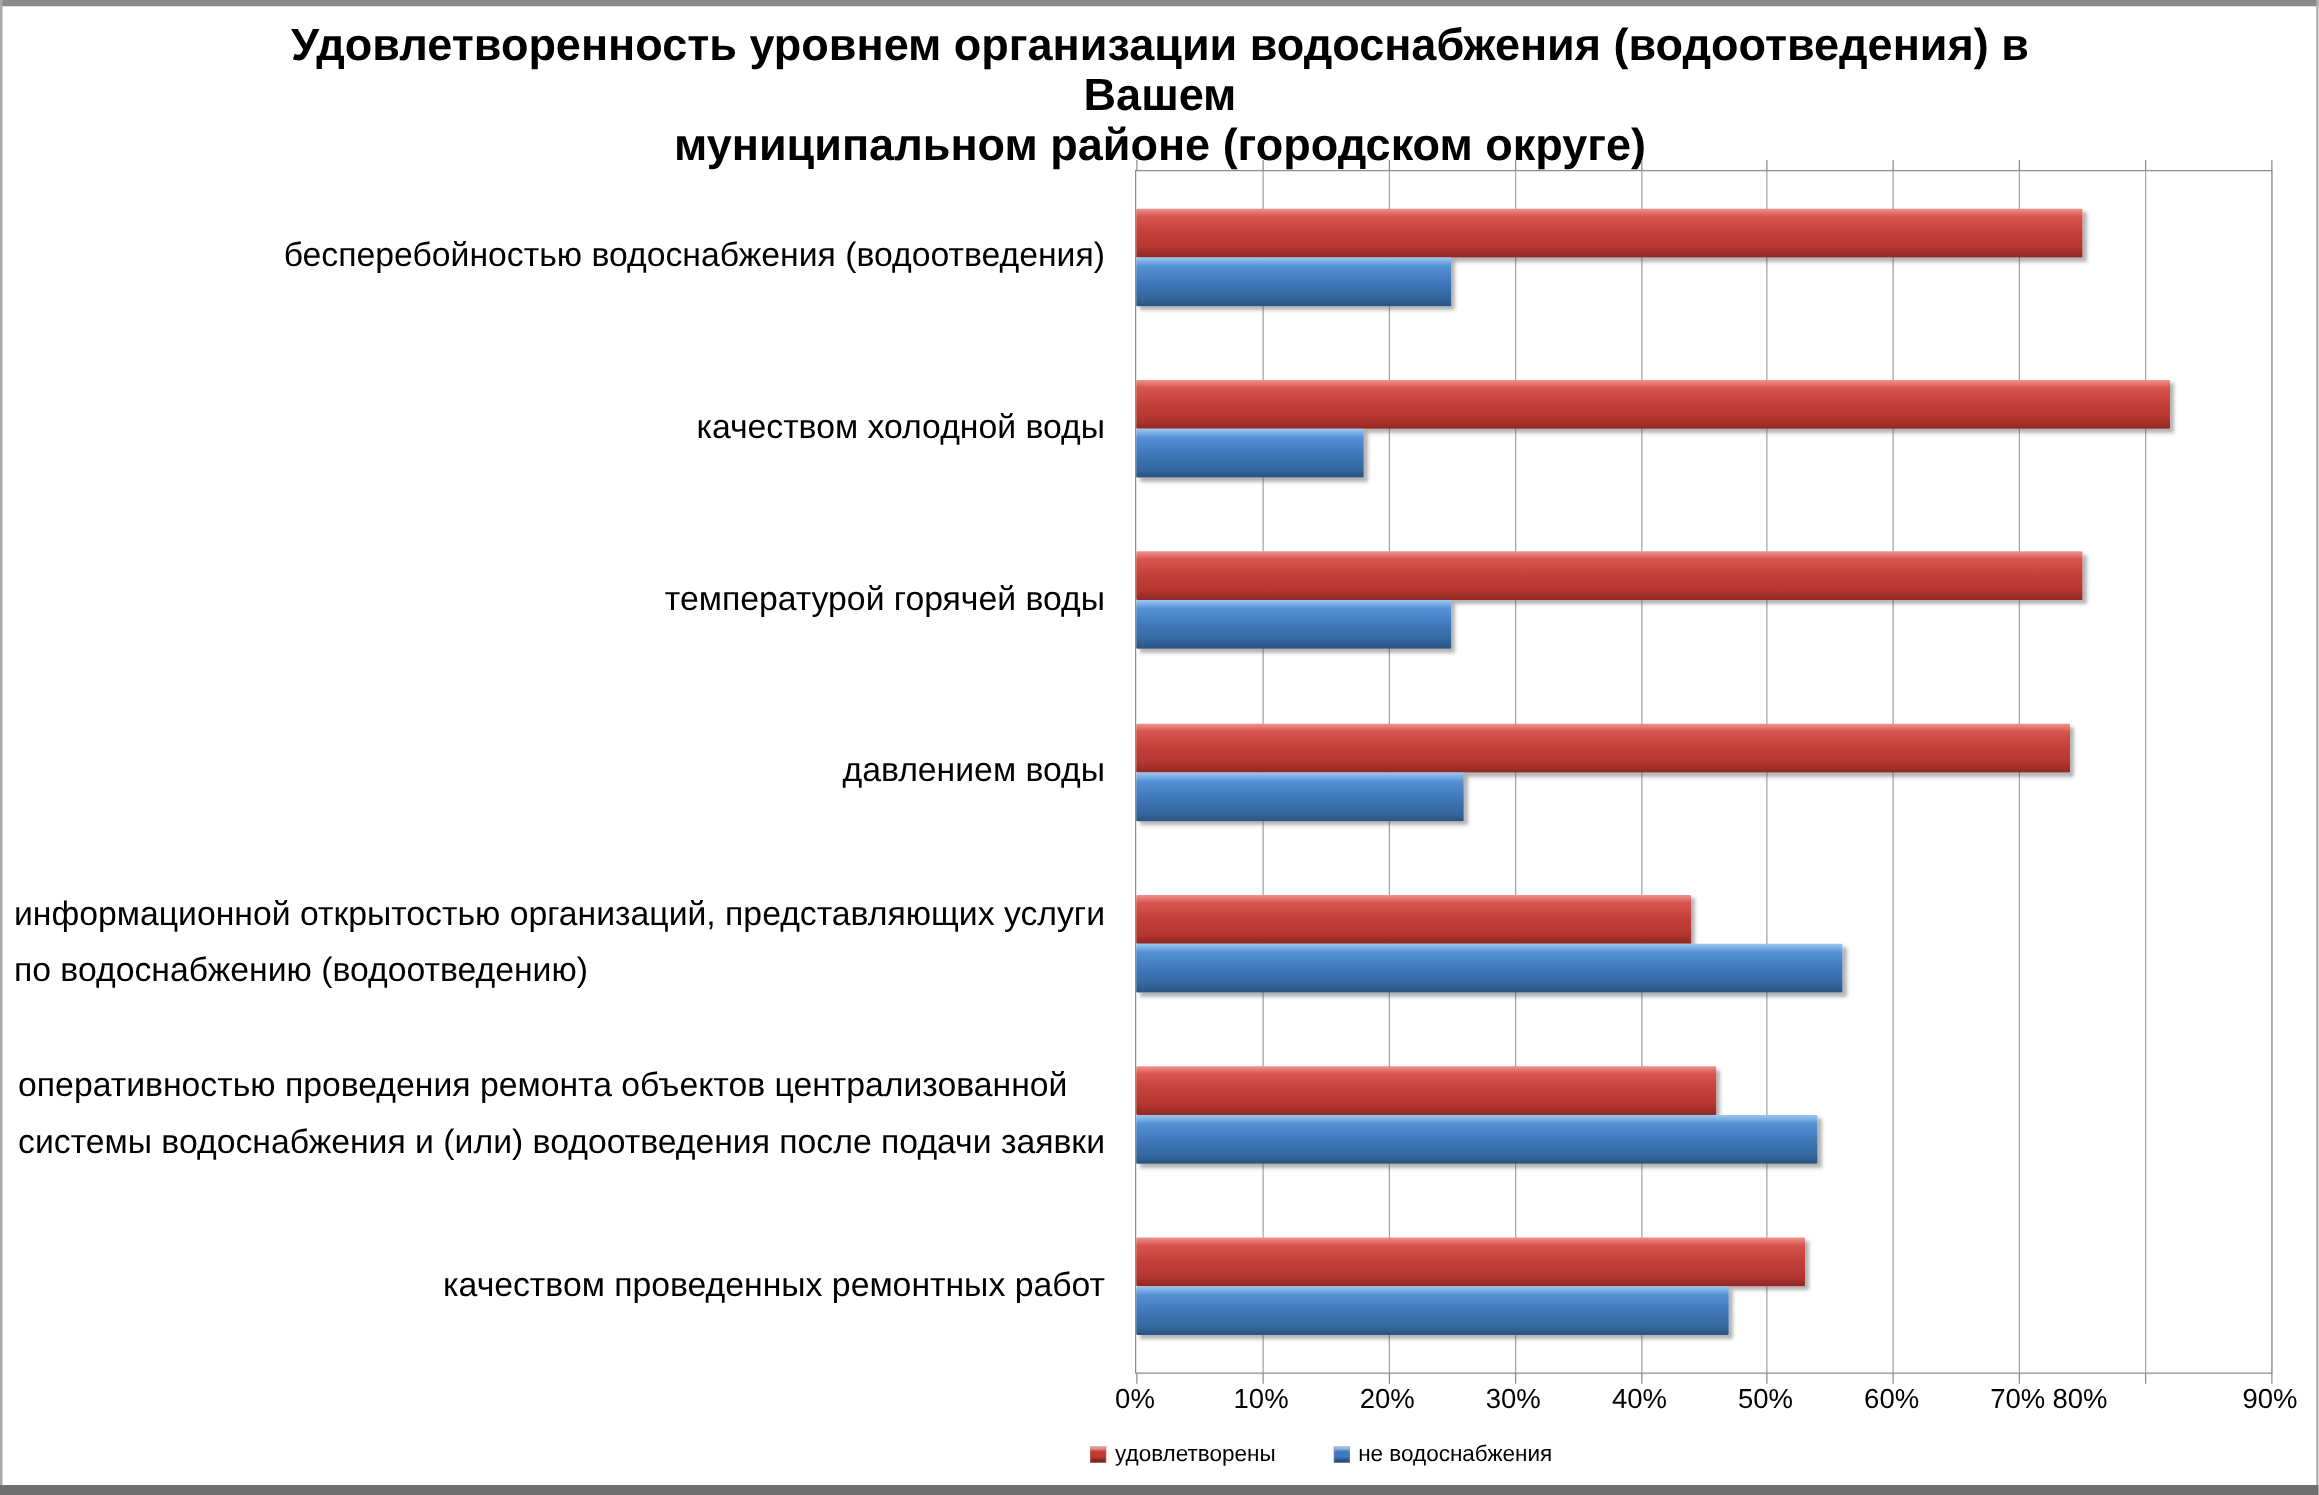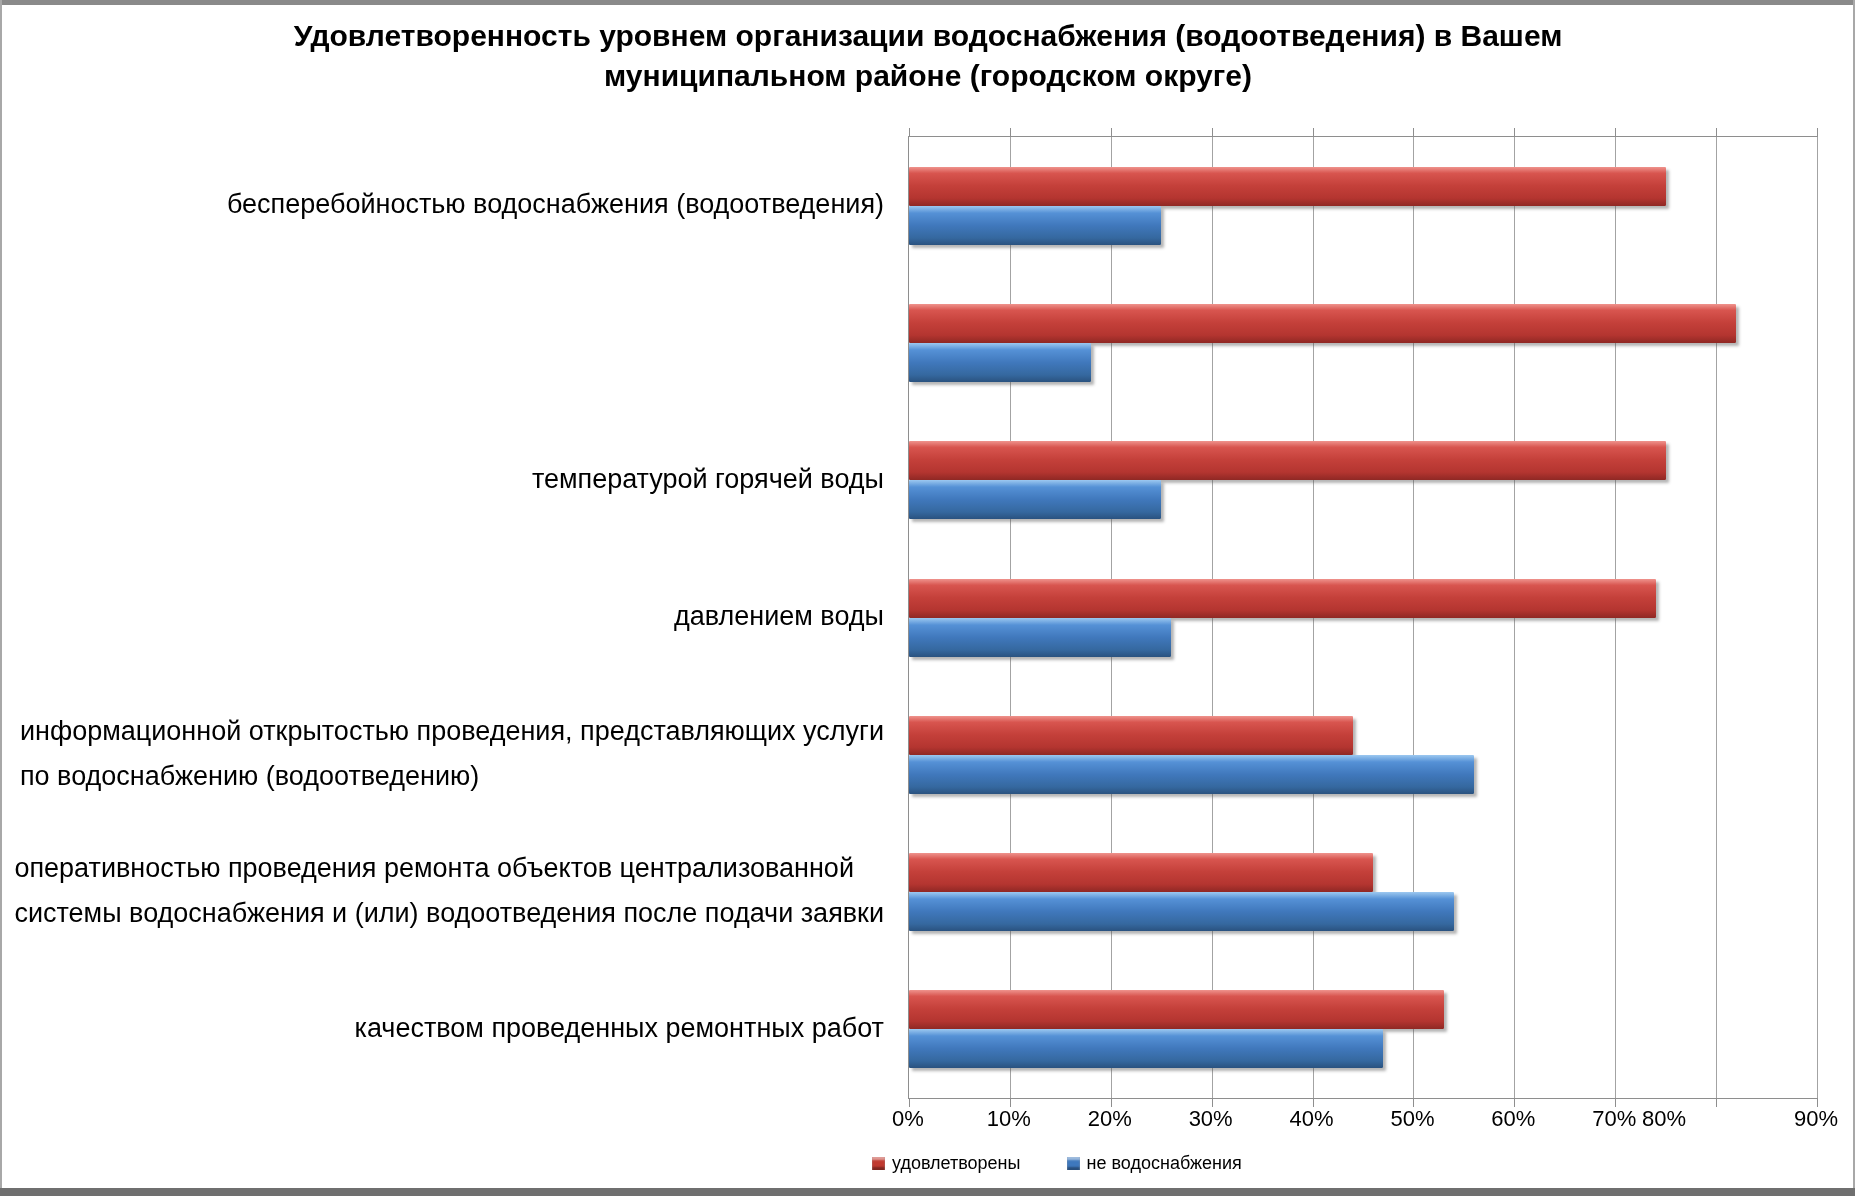--- a/index.html
+++ b/index.html
@@ -11,21 +11,21 @@
     font-family:"Liberation Sans",sans-serif;
     color:#000;
   }
   .chrome-top{position:absolute;left:0;top:0;width:100%;height:5px;background:#8a8a8a;}
   .chrome-bottom{position:absolute;left:0;bottom:0;width:100%;height:8px;background:#6f6f6f;}
   .chrome-left{position:absolute;left:0;top:0;width:2px;height:100%;background:#a8a8a8;}
   .chrome-right{position:absolute;right:0;top:0;width:2px;height:100%;background:#a8a8a8;}
 
   .title{
     position:absolute;left:218px;top:16px;width:1420px;
-    text-align:center;font-weight:bold;font-size:30px;line-height:40px;
+    text-align:center;font-weight:bold;font-size:36px;line-height:40px;
   }
 
   .plot{
     position:absolute;left:908px;top:136px;width:908px;height:961px;
     border:1px solid #8e8e8e;
     background:#ffffff;
   }
   .gridline{position:absolute;top:0;bottom:0;width:1px;background:#a3a3a3;}
   .tick-top{position:absolute;top:-9px;height:9px;width:1px;background:#8e8e8e;}
   .tick-bottom{position:absolute;bottom:-9px;height:9px;width:1px;background:#8e8e8e;}
@@ -73,33 +73,38 @@
     <div>Удовлетворенность уровнем организации водоснабжения (водоотведения) в Вашем</div>
     <div>муниципальном районе (городском округе)</div>
   </div>
 
   <div class="cat-labels">
       <div class="cat-row" style="top: 0px; height: 137.286px;">
         <div class="cat-text">
           <div>бесперебойностью  водоснабжения (водоотведения)</div>
         </div>
       </div>
+      <div class="cat-row" style="top: 137.286px; height: 137.286px;">
+        <div class="cat-text">
+          <div>качеством холодной воды</div>
+        </div>
+      </div>
       <div class="cat-row" style="top: 274.571px; height: 137.286px;">
         <div class="cat-text">
           <div>температурой  горячей воды</div>
         </div>
       </div>
       <div class="cat-row" style="top: 411.857px; height: 137.286px;">
         <div class="cat-text">
           <div>давлением воды</div>
         </div>
       </div>
       <div class="cat-row" style="top: 549.143px; height: 137.286px;">
         <div class="cat-text">
-          <div>информационной открытостью  проведения, представляющих услуги</div>
+          <div>информационной открытостью  организаций, представляющих услуги</div>
           <div>по водоснабжению (водоотведению)</div>
         </div>
       </div>
       <div class="cat-row" style="top: 686.429px; height: 137.286px;">
         <div class="cat-text">
           <div>оперативностью проведения ремонта объектов централизованной</div>
           <div>системы водоснабжения и (или) водоотведения после подачи заявки</div>
         </div>
       </div>
       <div class="cat-row" style="top: 823.714px; height: 137.286px;">

